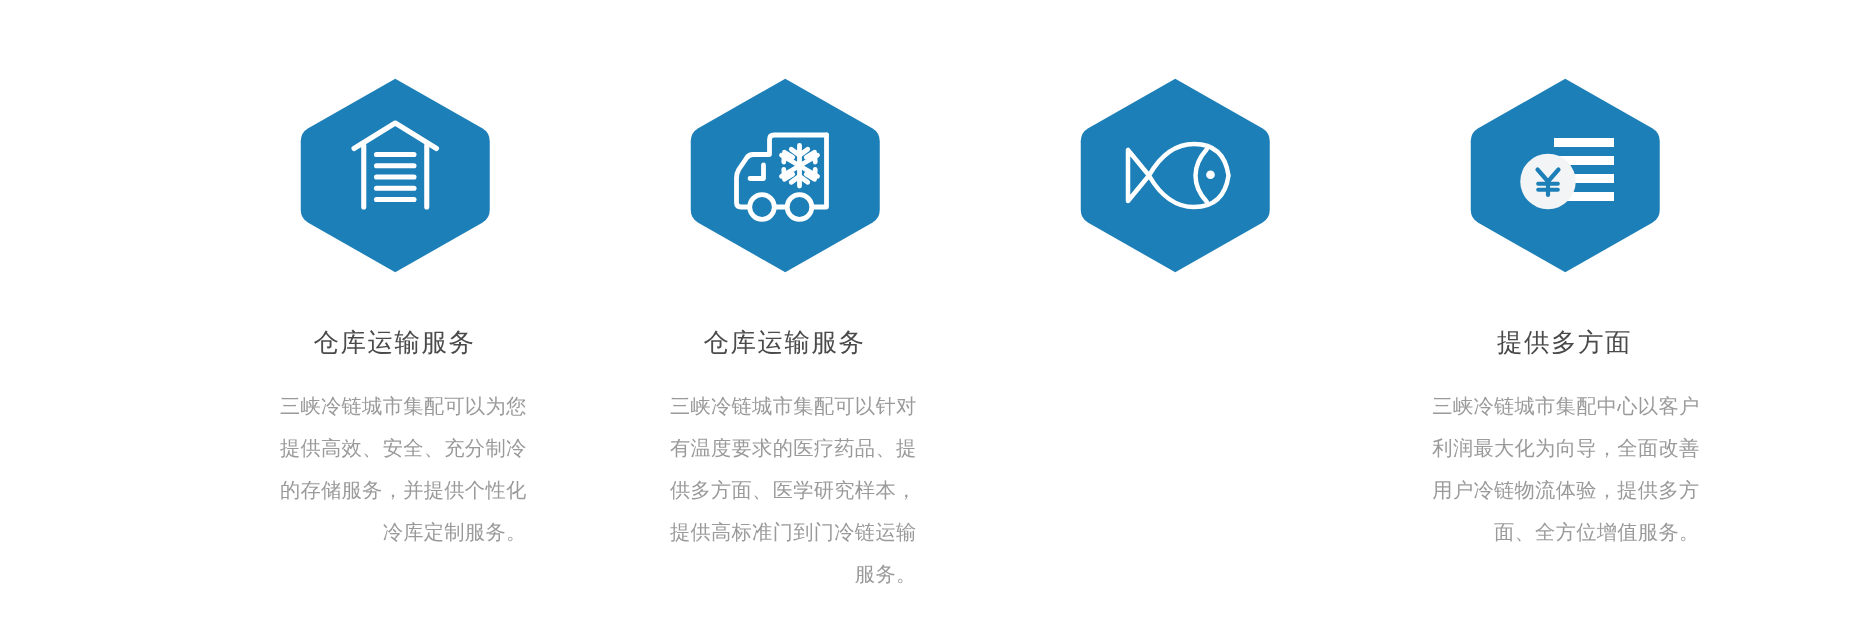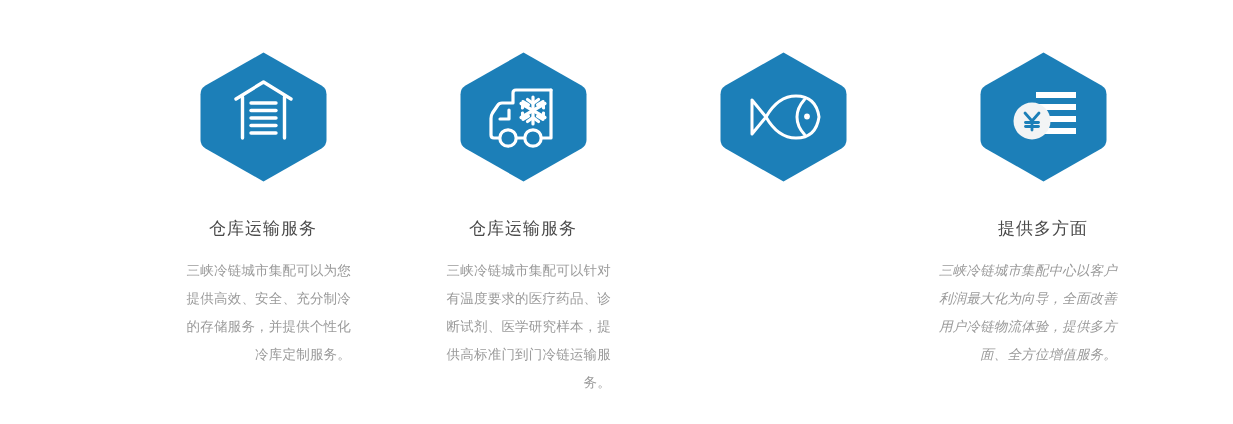--- a/index.html
+++ b/index.html
@@ -55,21 +55,21 @@
     width: 175px;
     margin-left: 43px;
     margin-top: 16px;
     font-size: 13.5px;
     color: #9a9a9a;
     line-height: 28px;
     letter-spacing: 0.2px;
     text-align: right;
   }
   .card-2 .card-desc { width: 186px; margin-left: 38px; }
-  .card-3 .card-desc { width: 180px; margin-left: 24px; font-style: italic; }
+  .card-3 .card-desc { width: 180px; margin-left: 40px; }
 </style>
 </head>
 <body>
 
 <div class="services-row">
 
   <div class="service-card card-0">
     <div class="hex-wrap">
       <svg class="hex" viewBox="0 0 131 134">
         <path d="M65.5 2.5 L123.5 35.5 Q128.5 38.4 128.5 44.2 L128.5 89.8 Q128.5 95.6 123.5 98.5 L65.5 131.5 L7.5 98.5 Q2.5 95.6 2.5 89.8 L2.5 44.2 Q2.5 38.4 7.5 35.5 Z" fill="#1C7FB8" stroke="none" stroke-linejoin="round" stroke-width="5"></path>
@@ -106,21 +106,21 @@
           <path d="M69.5 49.5 L75 53.5 L80.5 49.5"></path>
           <path d="M69.5 71.5 L75 67.5 L80.5 71.5"></path>
           <path d="M64.5 58 L65 51.5 L70.5 54.8"></path>
           <path d="M85.5 63 L85 69.5 L79.5 66.2"></path>
           <path d="M85.5 58 L85 51.5 L79.5 54.8"></path>
           <path d="M64.5 63 L65 69.5 L70.5 66.2"></path>
         </g>
       </svg>
     </div>
     <div class="card-title">仓库运输服务</div>
-    <div class="card-desc">三峡冷链城市集配可以针对有温度要求的医疗药品、诊断试剂、医学研究样本，提供高标准门到门冷链运输服务。</div>
+    <div class="card-desc">三峡冷链城市集配可以针对有温度要求的医疗药品、提供多方面、医学研究样本，提供高标准门到门冷链运输服务。</div>
   </div>
 
   <div class="service-card card-2">
     <div class="hex-wrap">
       <svg class="hex" viewBox="0 0 131 134">
         <path d="M65.5 2.5 L123.5 35.5 Q128.5 38.4 128.5 44.2 L128.5 89.8 Q128.5 95.6 123.5 98.5 L65.5 131.5 L7.5 98.5 Q2.5 95.6 2.5 89.8 L2.5 44.2 Q2.5 38.4 7.5 35.5 Z" fill="#1C7FB8" stroke="none"></path>
         <g stroke="#ffffff" stroke-width="3" fill="none" stroke-linecap="round" stroke-linejoin="round">
           <path d="M48 67 Q60 46 78 46 Q98 46 101 67 Q98 88 78 88 Q60 88 48 67 Z"></path>
           <path d="M48 67 L34 50 L34 84 Z"></path>
           <path d="M86.5 49.5 Q79 58 79 67 Q79 76.5 86.5 84.5"></path>

